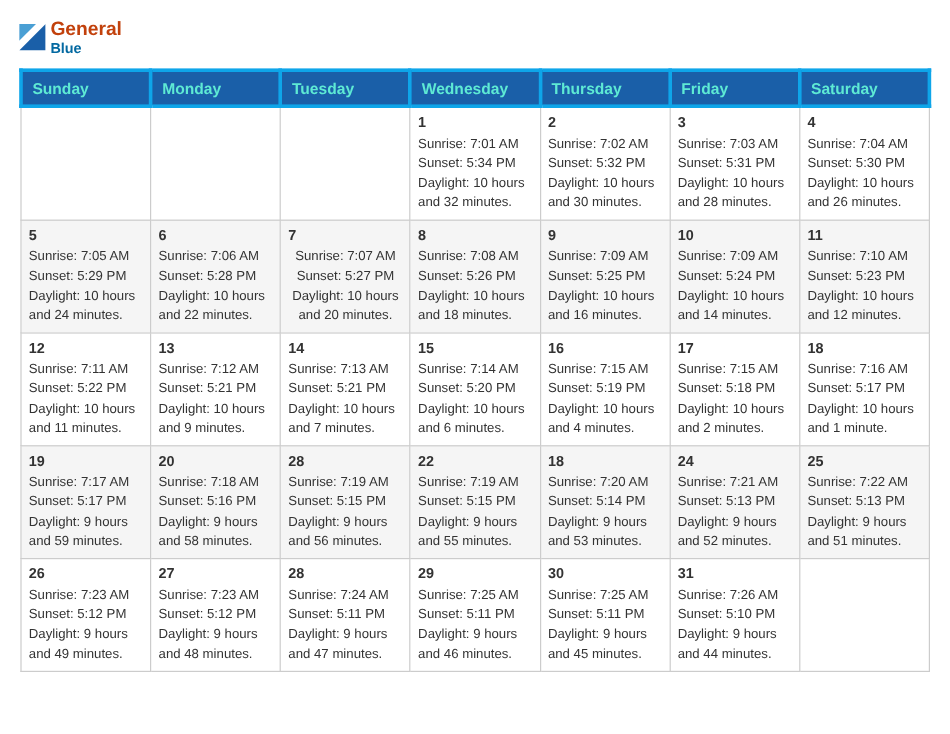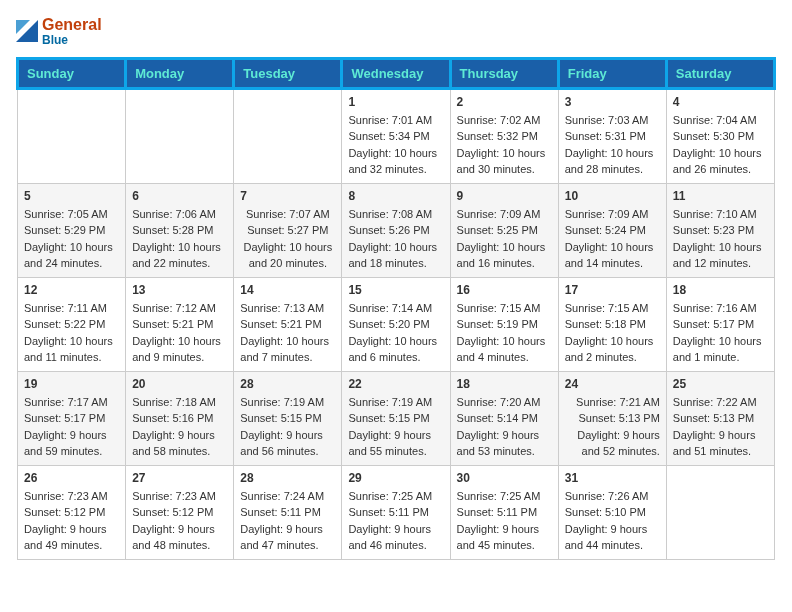--- a/index.html
+++ b/index.html
@@ -274,21 +274,21 @@
         </td>
         <td style="background: rgb(245, 245, 245);">
           <span class="day-number">18</span>
           <div class="day-info" style="white-space: pre-line;">Sunrise: 7:20 AM
 Sunset: 5:14 PM
 Daylight: 9 hours
 and 53 minutes.</div>
         </td>
         <td style="background: rgb(245, 245, 245);">
           <span class="day-number">24</span>
-          <div class="day-info" style="white-space: pre-line; text-align: right;">Sunrise: 7:21 AM
+          <div class="day-info" style="white-space: pre-line;">Sunrise: 7:21 AM
 Sunset: 5:13 PM
 Daylight: 9 hours
 and 52 minutes.</div>
         </td>
         <td style="background: rgb(245, 245, 245); margin-left: 48px;">
           <span class="day-number">25</span>
           <div class="day-info" style="white-space: pre-line;">Sunrise: 7:22 AM
 Sunset: 5:13 PM
 Daylight: 9 hours
 and 51 minutes.</div>

